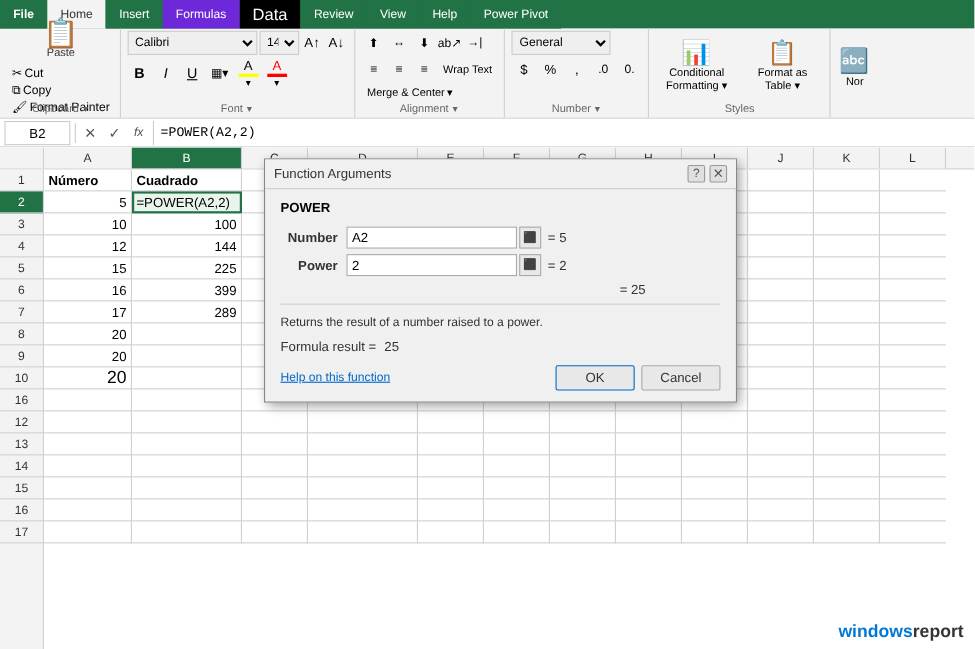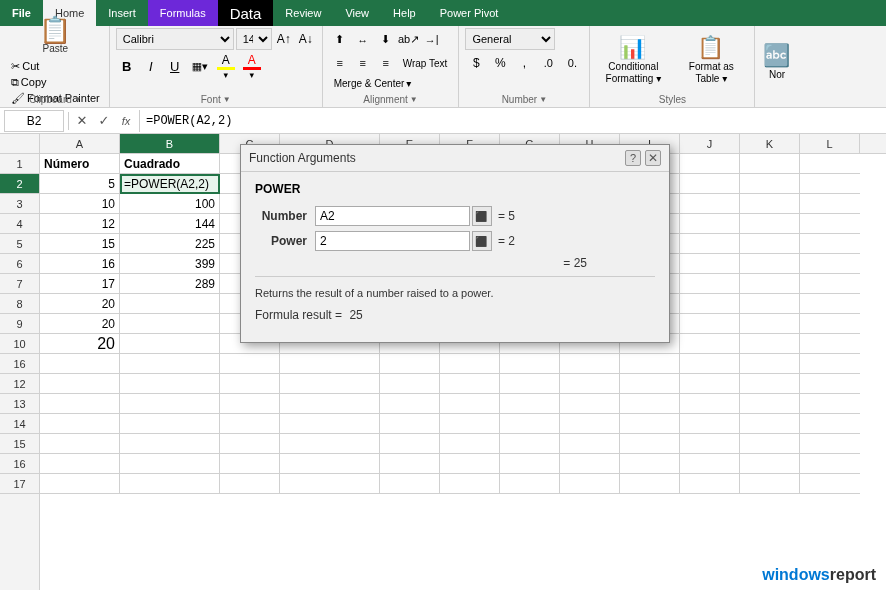--- a/index.html
+++ b/index.html
@@ -500,20 +500,27 @@
         <div style="height:1px; background:#ccc; margin:4px 0 8px 0;"></div>
 
         <div style="font-size:11px; color:#333; margin-bottom:6px; line-height:1.5;">Returns the result of a number raised to a power.</div>
 
 
         <div style="font-size:12px; color:#333; margin-bottom:10px;">
           <span>Formula result =</span>
           <span style="margin-left:4px;">25</span>
         </div>
 
+        <div style="display:flex; align-items:center; justify-content:space-between;">
+          <a href="#" style="font-size:11px; color:#0066cc; text-decoration:underline; cursor:pointer;">Help on this function</a>
+          <div style="display:flex; gap:6px;">
+            <button style="width:72px; height:23px; background:#e8e8e8; border:1px solid #0066cc; border-radius:2px; font-size:12px; cursor:pointer; color:#333;">OK</button>
+            <button style="width:72px; height:23px; background:#e8e8e8; border:1px solid #aaa; border-radius:2px; font-size:12px; cursor:pointer; color:#333;">Cancel</button>
+          </div>
+        </div>
       </div>
     </div>
   </div>
 
   <div style="position:absolute; bottom:6px; right:10px; display:flex; align-items:center; gap:0px;">
     <span style="font-size:16px; font-weight:bold; color:#0078d4; font-family:'Segoe UI', Arial, sans-serif;">windows</span>
     <span style="font-size:16px; font-weight:bold; color:#333; font-family:'Segoe UI', Arial, sans-serif;">report</span>
   </div>
 
 </div>

